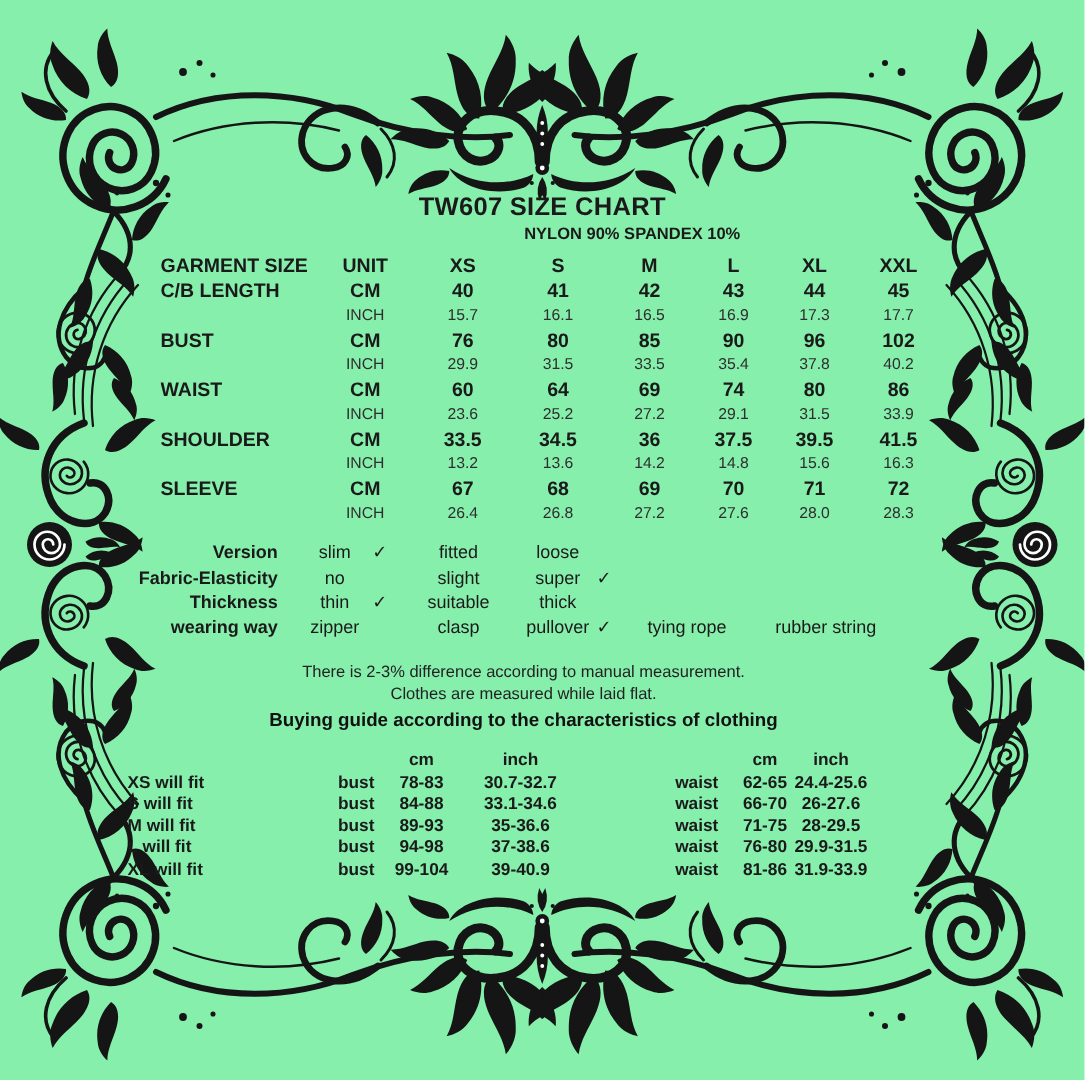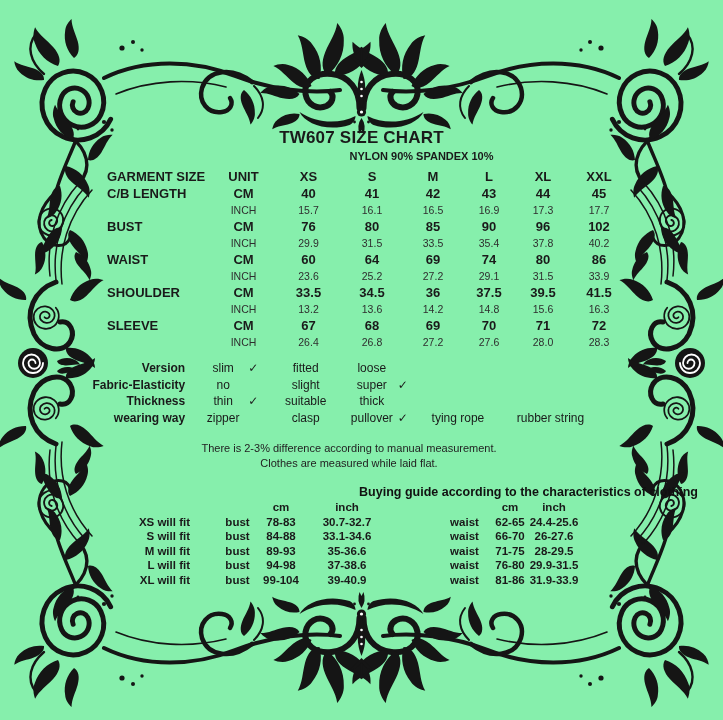--- a/index.html
+++ b/index.html
@@ -25,25 +25,25 @@
 
   .attrs{left:76px;top:360px;width:520px;}
   .attr-row{display:flex;height:16.5px;line-height:16.5px;font-size:12px;}
   .alabel{width:120px;text-align:right;font-weight:bold;}
   .aopt{text-align:center;padding-left:17px;}
   .o1{width:46px;} .o2{width:58px;} .o3{width:50px;} .o4{width:66px;} .o5{width:100px;}
   .achk{width:20px;text-align:center;}
   .achk2{width:18px;text-align:center;}
 
   .notes{left:0;top:441px;width:698px;text-align:center;font-size:11px;line-height:15.2px;color:#222;}
-  .notes .heading{font-size:12.5px;font-weight:bold;color:#111;margin-top:14px;text-align:right;}
+  .notes .heading{font-size:12.5px;font-weight:bold;color:#111;margin-top:2px;}
 
   .guide{left:85px;top:500px;width:495px;}
   .guide td{height:14.6px;line-height:14.6px;font-size:11.5px;font-weight:bold;text-align:center;color:#1a1a1a;}
-  .guide .glbl{text-align:right;}
+  .guide .glbl{text-align:left;}
 </style>
 </head>
 <body>
 
 <div class="page">
 
   <svg class="border-art" viewBox="0 0 723 720" xmlns="http://www.w3.org/2000/svg" aria-hidden="true">
     <defs>
       <path id="spiral" d="M 40,0 A 40,40 0 1,1 -40,0 A 34,34 0 1,1 28,0 A 24,24 0 1,1 -20,0 A 16,16 0 1,1 12,0 A 9,9 0 1,1 -6,0" fill="none" stroke="#151515" stroke-width="5.5" stroke-linecap="round"></path>
       <path id="leaf" d="M0,0 C-6,-8 -8,-18 -5,-28 C-4,-33 0,-37 3,-39 C2,-31 5,-24 6,-16 C7,-8 5,-2 0,0 Z" fill="#151515" stroke="none"></path>

